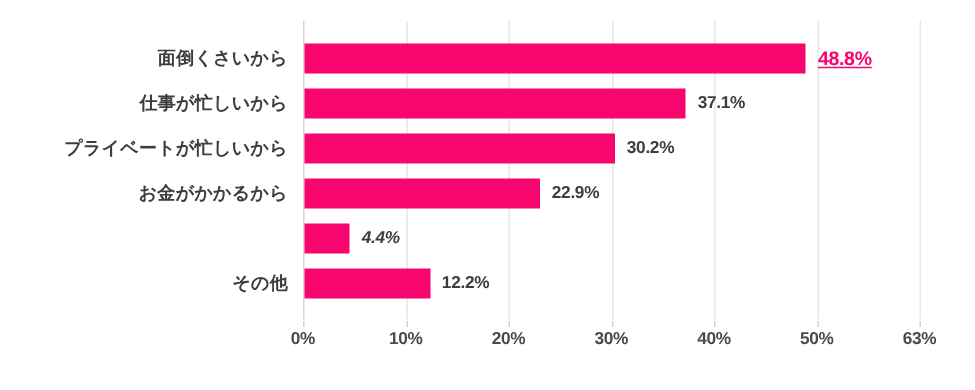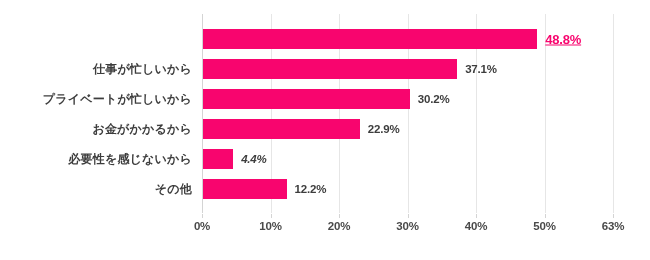--- a/index.html
+++ b/index.html
@@ -124,31 +124,31 @@
     height: 4px;
     background: #d4d4d4;
   }
 </style>
 </head>
 <body>
 
 <div id="chart-root">
 
   <div class="cat-col">
+      <div class="cat-row" style="top: 15px;">
+        <div class="cat-label">面倒くさいから</div>
+      </div>
       <div class="cat-row" style="top: 75px;">
         <div class="cat-label">プライベートが忙しいから</div>
       </div>
       <div class="cat-row" style="top: 45px;">
         <div class="cat-label">仕事が忙しいから</div>
       </div>
       <div class="cat-row" style="top: 105px;">
         <div class="cat-label">お金がかかるから</div>
-      </div>
-      <div class="cat-row" style="top: 135px;">
-        <div class="cat-label">必要性を感じないから</div>
       </div>
       <div class="cat-row" style="top: 165px;">
         <div class="cat-label">その他</div>
       </div>
     </div>
 
   <div class="plot-area">
     <div class="axis-line"></div>
   <div class="gridline" style="left: 68.5px;"></div>
       <div class="gridline" style="left: 137px;"></div>

